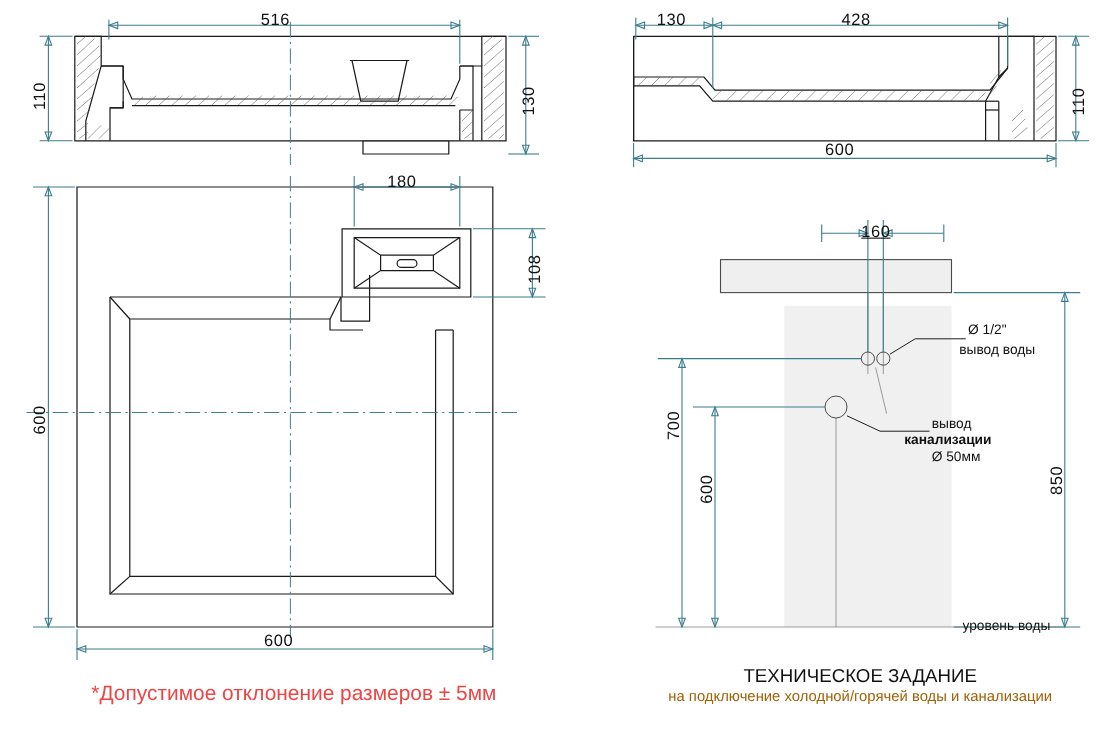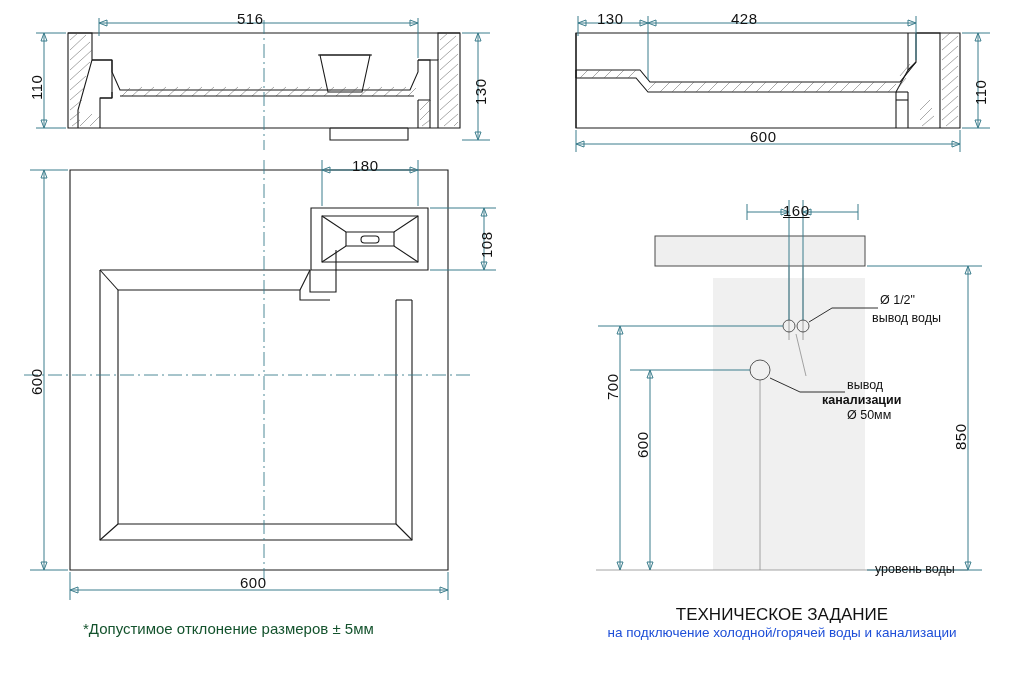--- a/index.html
+++ b/index.html
@@ -87,27 +87,27 @@
   .dim-txt.vert {
     transform: rotate(-90deg);
     transform-origin: left top;
   }
   .note-txt {
     font-size: 12.5px;
     color: #111111;
     line-height: 14px;
   }
   .caption-main {
-    font-size: 15px;
-    color: #14532d;
+    font-size: 19px;
+    color: #ef4444;
     text-align: center;
   }
   .caption-sub {
     font-size: 13.5px;
-    color: #1d4ed8;
+    color: #a16207;
     text-align: center;
   }
   .caption-title {
     font-size: 17px;
     color: #111111;
     text-align: center;
   }
 </style>
 </head>
 <body>
@@ -411,21 +411,21 @@
       <path class="dim-line" d="M968,266 L965,274 L971,274 Z" fill="#3b7d8c"></path>
       <path class="dim-line" d="M968,570 L965,562 L971,562 Z" fill="#3b7d8c"></path>
     </g>
   </svg>
 
   <div class="lbl dim-txt" style="left:237px; top:10px;">516</div>
   <div class="lbl dim-txt vert" style="left:28px; top:100px;">110</div>
   <div class="lbl dim-txt vert" style="left:472px; top:105px;">130</div>
 
   <div class="lbl dim-txt" style="left:597px; top:10px;">130</div>
-  <div class="lbl dim-txt" style="left:731px; top:10px;">428</div>
+  <div class="lbl dim-txt" style="left:765px; top:10px;">428</div>
   <div class="lbl dim-txt vert" style="left:972px; top:105px;">110</div>
   <div class="lbl dim-txt" style="left:750px; top:128px;">600</div>
 
   <div class="lbl dim-txt" style="left:352px; top:157px;">180</div>
   <div class="lbl dim-txt vert" style="left:478px; top:258px;">108</div>
   <div class="lbl dim-txt vert" style="left:28px; top:395px;">600</div>
   <div class="lbl dim-txt" style="left:240px; top:574px;">600</div>
 
   <div class="lbl dim-txt" style="left:783px; top:202px;text-decoration:underline;">160</div>
   <div class="lbl dim-txt vert" style="left:604px; top:400px;">700</div>

